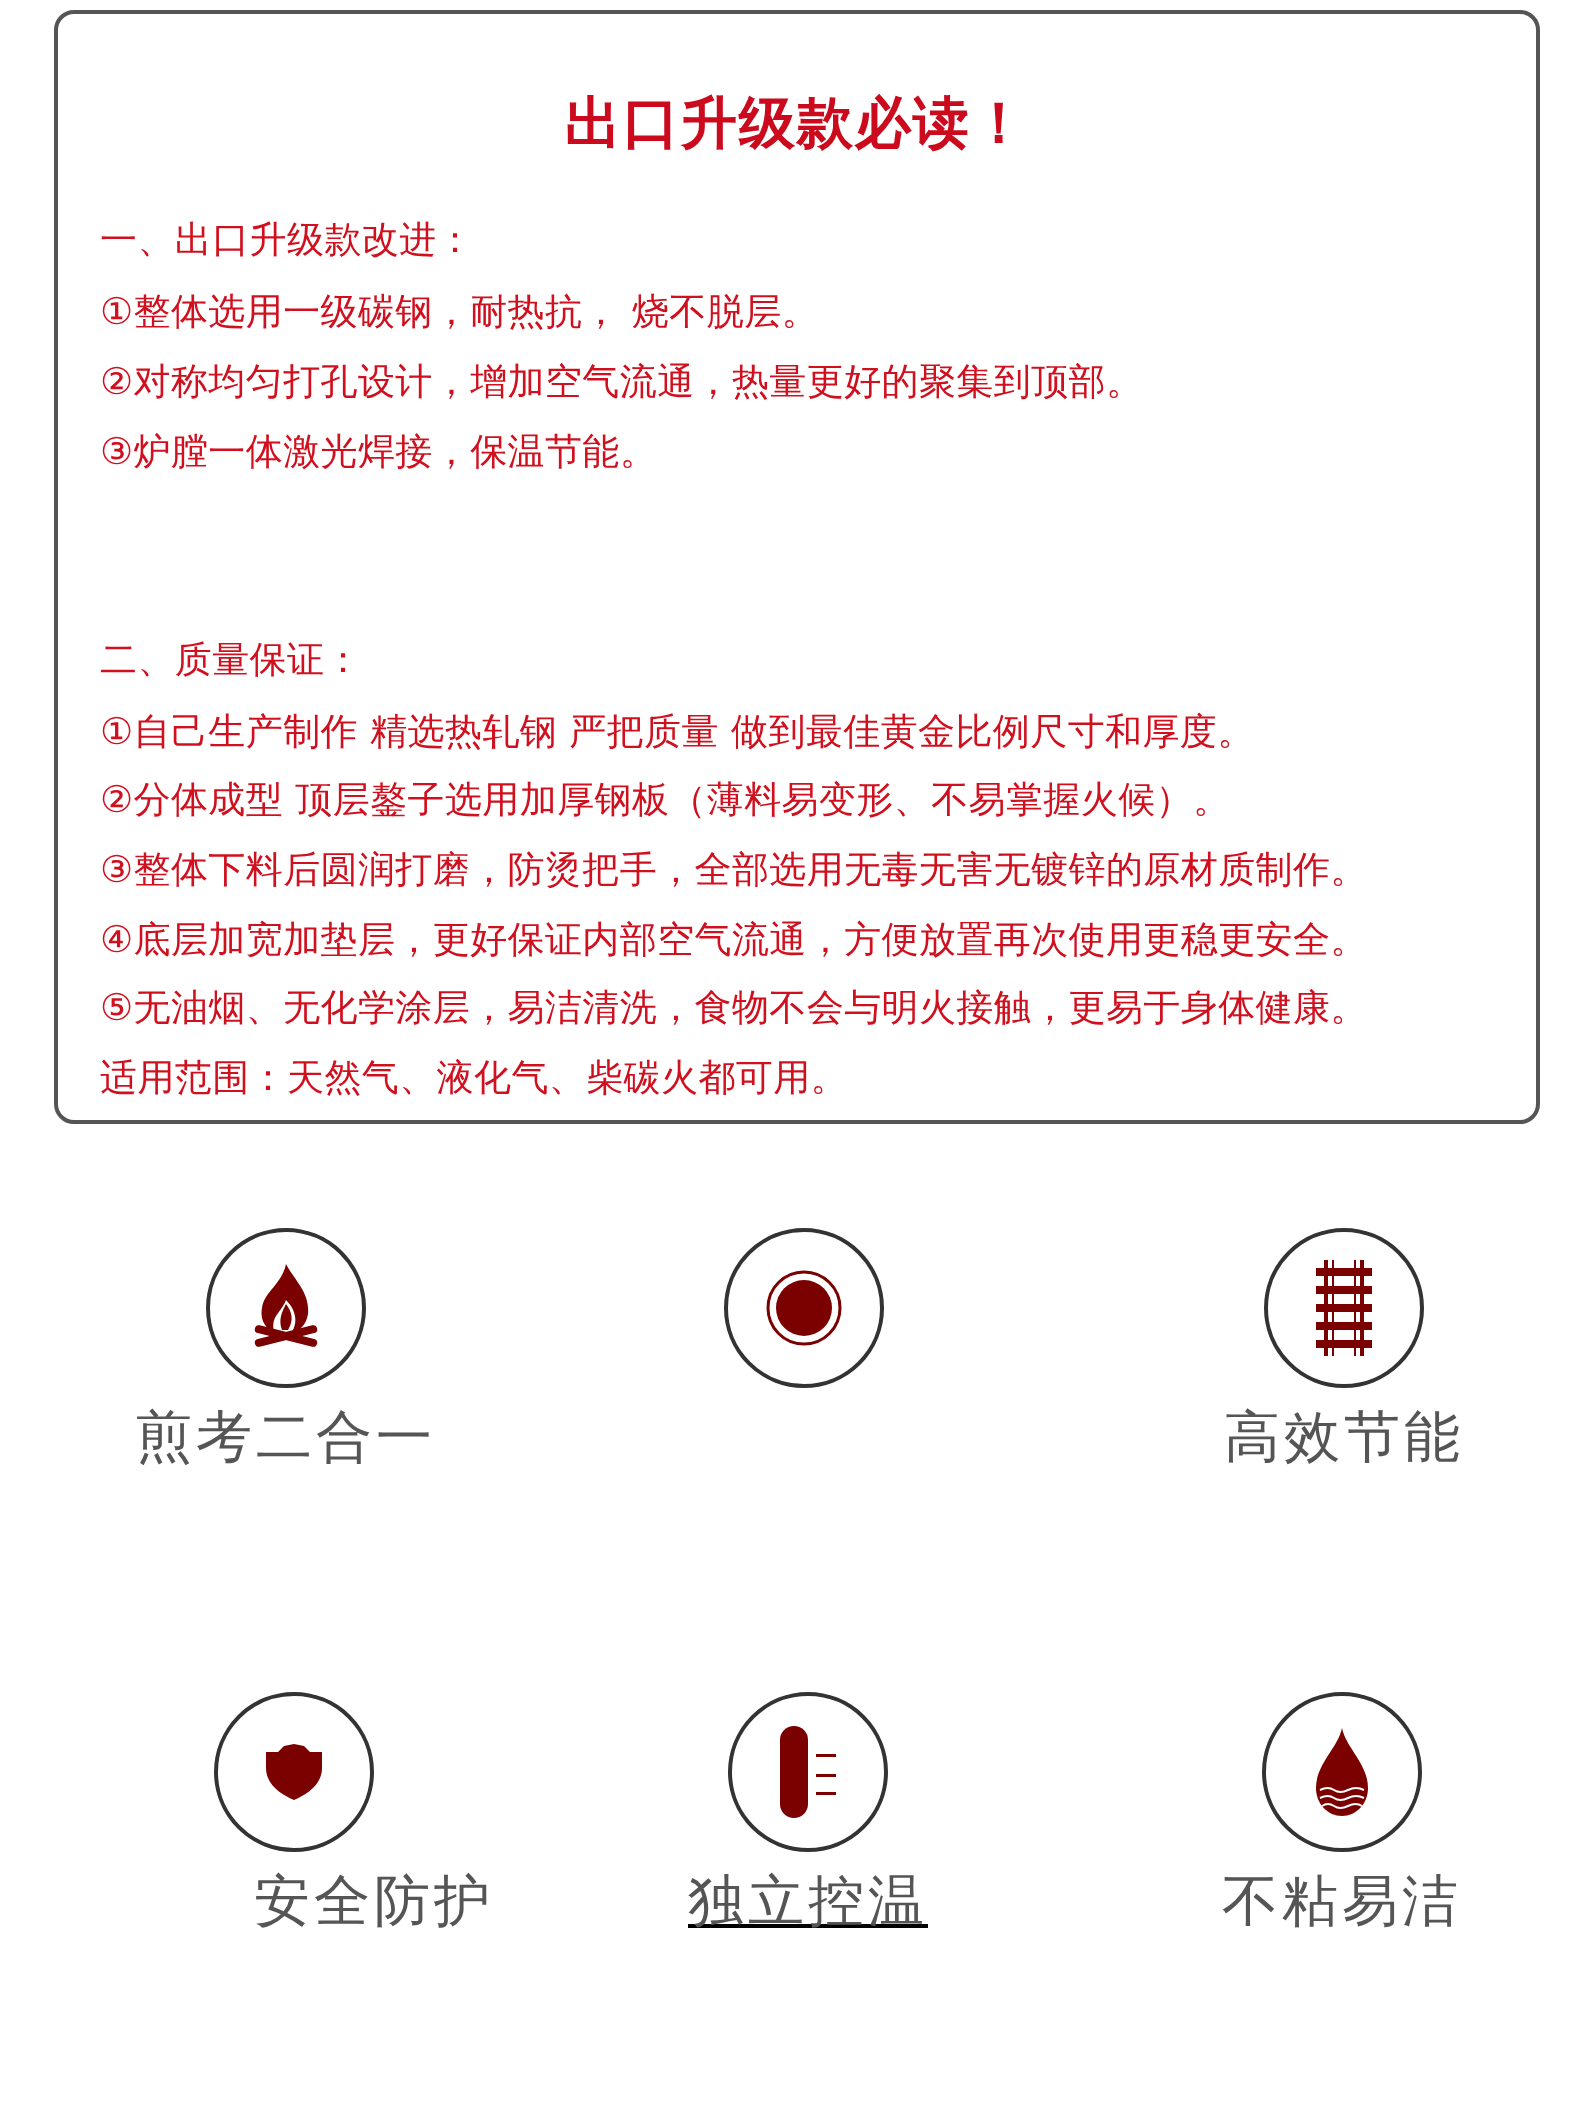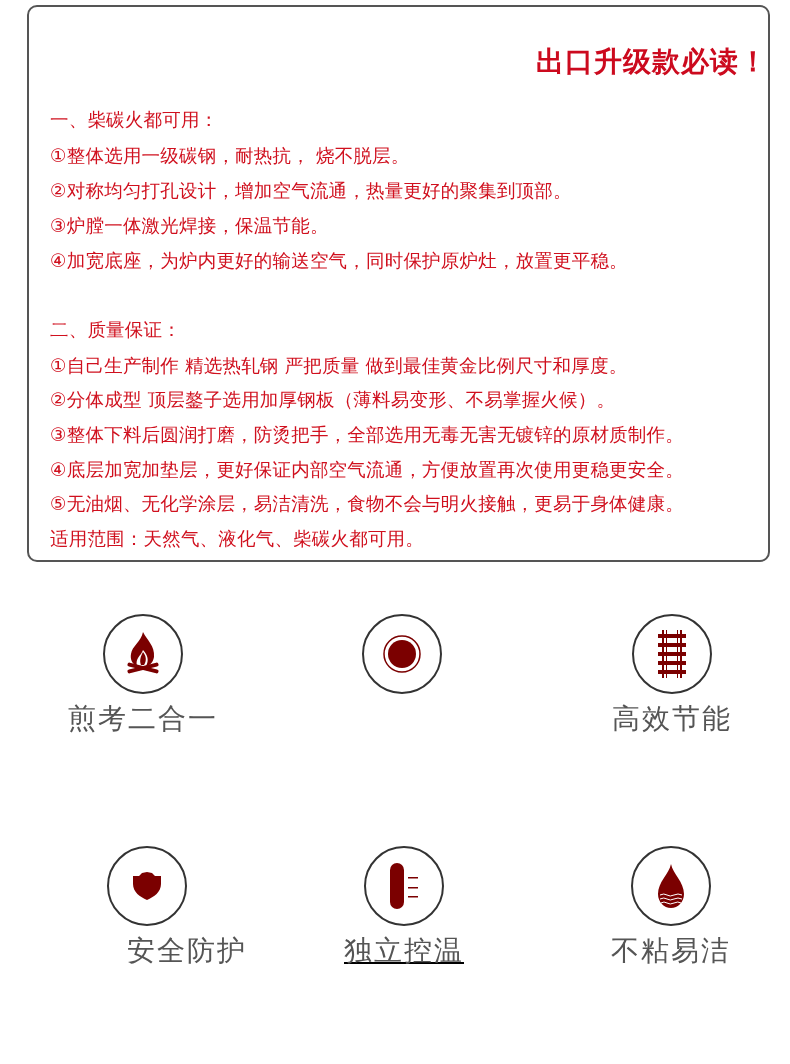--- a/index.html
+++ b/index.html
@@ -3,21 +3,21 @@
   <meta charset="utf-8">
   <style>
     html, body { margin: 0; padding: 0; background: #ffffff; }
     body { width: 790px; height: 1064px; position: relative; overflow: hidden;
            font-family: "DejaVu Sans", "Liberation Sans", sans-serif; }
     .notice-box {
       position: absolute; left: 27px; top: 5px; width: 739px; height: 553px;
       border: 2px solid #555555; border-radius: 10px; background: #fff;
     }
     .notice-title {
-      position: absolute; left: 0; right: 0; top: 36px; text-align: right;
+      position: absolute; left: 0; right: 0; top: 36px; text-align: center;
       font-size: 28px; font-weight: bold; color: #cc0a1e; letter-spacing: 1px;
     }
     .line {
       position: absolute; left: 21px; font-size: 18.5px; color: #d0101e;
       white-space: nowrap; letter-spacing: 0.2px;
     }
     .feature {
       position: absolute; width: 200px; text-align: center;
     }
     .feature .circle {
@@ -28,25 +28,24 @@
     .feature .label {
       margin-top: 6px; font-size: 28px; color: #555555; letter-spacing: 2px;
     }
   </style>
 </head>
 <body>
 
 <div class="notice-box">
   <div class="notice-title">出口升级款必读！</div>
 
-  <div class="line" style="top:100px">一、柴碳火都可用：</div>
+  <div class="line" style="top:100px">一、出口升级款改进：</div>
   <div class="line" style="top:136px">①整体选用一级碳钢，耐热抗， 烧不脱层。</div>
   <div class="line" style="top:171px">②对称均匀打孔设计，增加空气流通，热量更好的聚集到顶部。</div>
   <div class="line" style="top:206px">③炉膛一体激光焊接，保温节能。</div>
-  <div class="line" style="top:241px">④加宽底座，为炉内更好的输送空气，同时保护原炉灶，放置更平稳。</div>
 
   <div class="line" style="top:310px">二、质量保证：</div>
   <div class="line" style="top:346px">①自己生产制作 精选热轧钢 严把质量 做到最佳黄金比例尺寸和厚度。</div>
   <div class="line" style="top:380px">②分体成型 顶层鏊子选用加厚钢板（薄料易变形、不易掌握火候）。</div>
   <div class="line" style="top:415px">③整体下料后圆润打磨，防烫把手，全部选用无毒无害无镀锌的原材质制作。</div>
   <div class="line" style="top:450px">④底层加宽加垫层，更好保证内部空气流通，方便放置再次使用更稳更安全。</div>
   <div class="line" style="top:484px">⑤无油烟、无化学涂层，易洁清洗，食物不会与明火接触，更易于身体健康。</div>
   <div class="line" style="top:519px">适用范围：天然气、液化气、柴碳火都可用。</div>
 </div>
 

